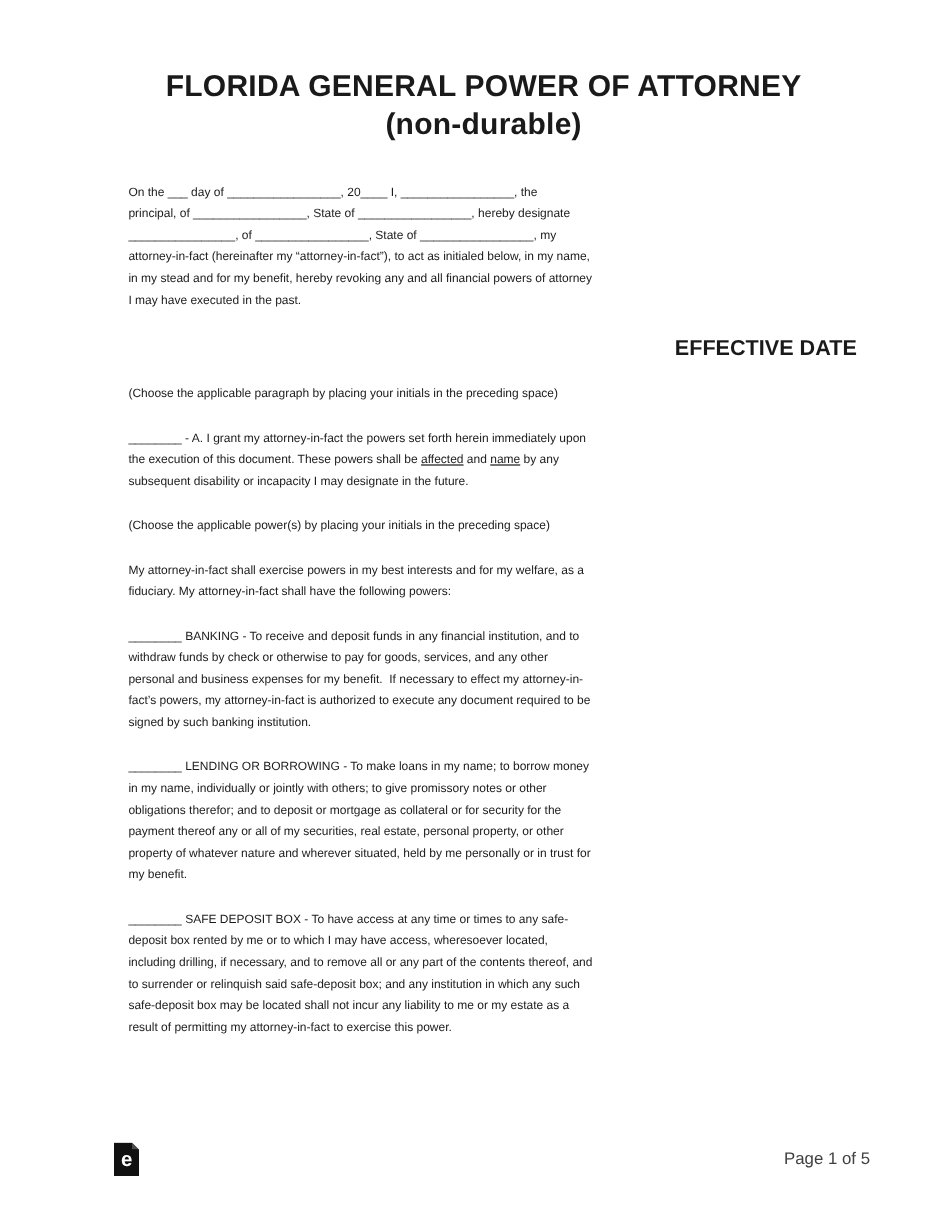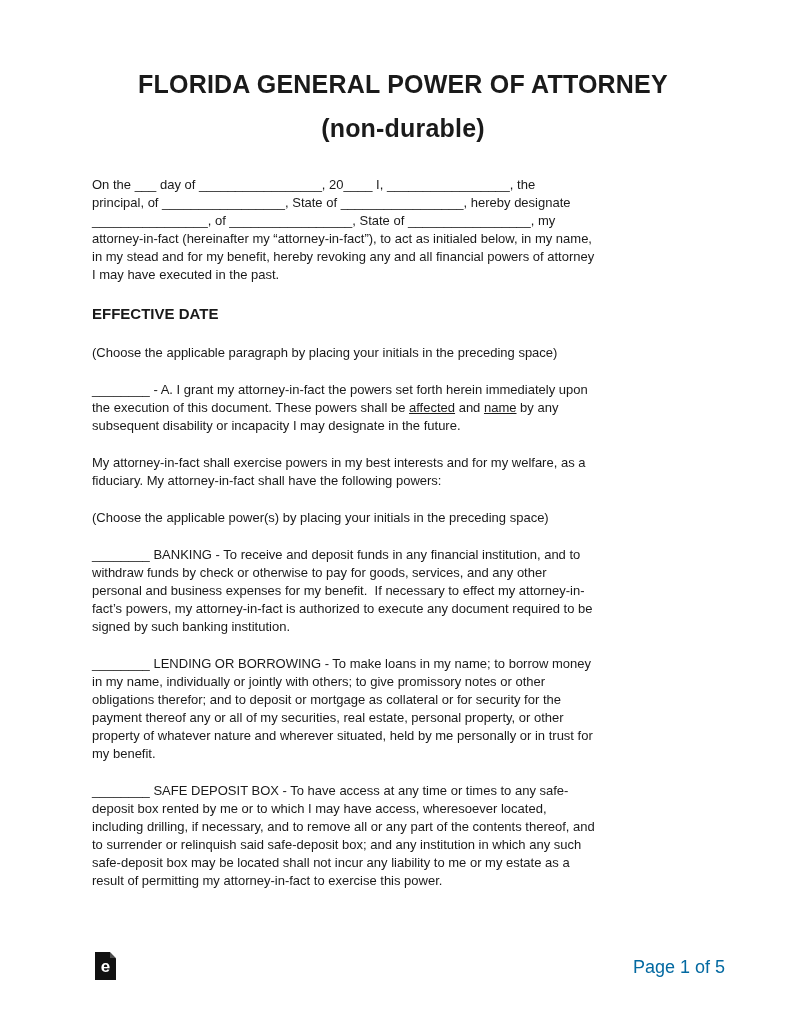--- a/index.html
+++ b/index.html
@@ -23,32 +23,32 @@
     width: 622px;
   }
   .doc-title {
     margin: 0 0 32px 0;
     text-align: center;
     font-size: 25px;
     line-height: 32px;
     font-weight: bold;
     letter-spacing: 0.2px;
   }
-  .doc-title .title-line { display: block; margin-top: 12px; }
+  .doc-title .title-line { display: block; }
   .doc-paragraph {
-    font-size: 13px;
+    font-size: 10px;
     line-height: 18px;
-    margin: 19px 0;
+    margin: 19px 15px;
     white-space: pre-wrap;
   }
   .doc-heading {
-    font-size: 15px;
+    font-size: 18px;
     line-height: 18px;
     margin: 21px 0;
-    text-align: left;
+    text-align: right;
     font-weight: bold;
     white-space: pre-wrap;
   }
   .seg-bold { font-weight: normal; }
   .seg-underline { text-decoration: underline; }
   .footer-logo {
     position: absolute;
     left: 95px;
     top: 952px;
     width: 21px;
@@ -75,22 +75,22 @@
     width: 6px;
     height: 6px;
     background: #ffffff;
     clip-path: polygon(0 0, 100% 100%, 0 100%);
     opacity: 0.25;
   }
   .page-indicator {
     position: absolute;
     right: 66px;
     top: 957px;
-    font-size: 18px;
-    color: #0369a1;
+    font-size: 14px;
+    color: #404040;
   }
 </style>
 </head>
 <body>
 
 <div class="page">
   <div class="content">
     <h1 class="doc-title">
       <span class="title-line">FLORIDA GENERAL POWER OF ATTORNEY</span>
       <span class="title-line">(non-durable)</span>
@@ -100,23 +100,23 @@
 principal, of _________________, State of _________________, hereby designate
 ________________, of _________________, State of _________________, my
 attorney-in-fact (hereinafter my “attorney-in-fact”), to act as initialed below, in my name,
 in my stead and for my benefit, hereby revoking any and all financial powers of attorney
 I may have executed in the past.</span></p>
         <h2 class="doc-heading"><span>EFFECTIVE DATE</span></h2>
         <p class="doc-paragraph"><span>(Choose the applicable paragraph by placing your initials in the preceding space)</span></p>
         <p class="doc-paragraph"><span>________ - A. I grant my attorney-in-fact the powers set forth herein immediately upon
 the execution of this document. These powers shall be </span><span class="seg-bold seg-underline">affected</span><span> and </span><span class="seg-bold seg-underline">name</span><span> by any
 subsequent disability or incapacity I may designate in the future.</span></p>
+        <p class="doc-paragraph"><span>(Choose the applicable power(s) by placing your initials in the preceding space)</span></p>
         <p class="doc-paragraph"><span>My attorney-in-fact shall exercise powers in my best interests and for my welfare, as a
 fiduciary. My attorney-in-fact shall have the following powers:</span></p>
-        <p class="doc-paragraph"><span>(Choose the applicable power(s) by placing your initials in the preceding space)</span></p>
         <p class="doc-paragraph"><span>________ </span><span class="seg-bold">BANKING</span><span> - To receive and deposit funds in any financial institution, and to
 withdraw funds by check or otherwise to pay for goods, services, and any other
 personal and business expenses for my benefit.  If necessary to effect my attorney-in-
 fact’s powers, my attorney-in-fact is authorized to execute any document required to be
 signed by such banking institution.</span></p>
         <p class="doc-paragraph"><span>________ </span><span class="seg-bold">LENDING OR BORROWING</span><span> - To make loans in my name; to borrow money
 in my name, individually or jointly with others; to give promissory notes or other
 obligations therefor; and to deposit or mortgage as collateral or for security for the
 payment thereof any or all of my securities, real estate, personal property, or other
 property of whatever nature and wherever situated, held by me personally or in trust for

